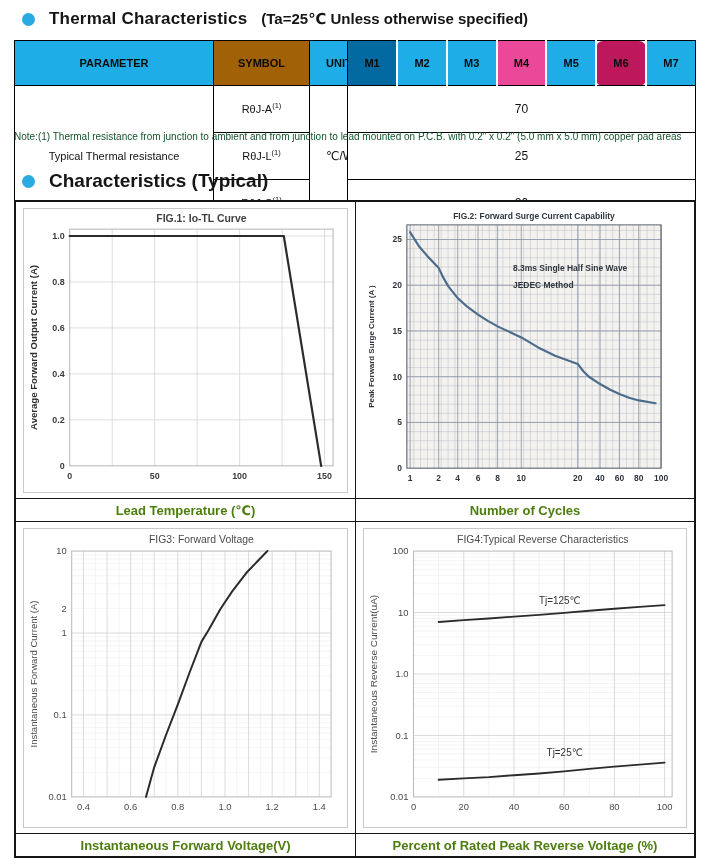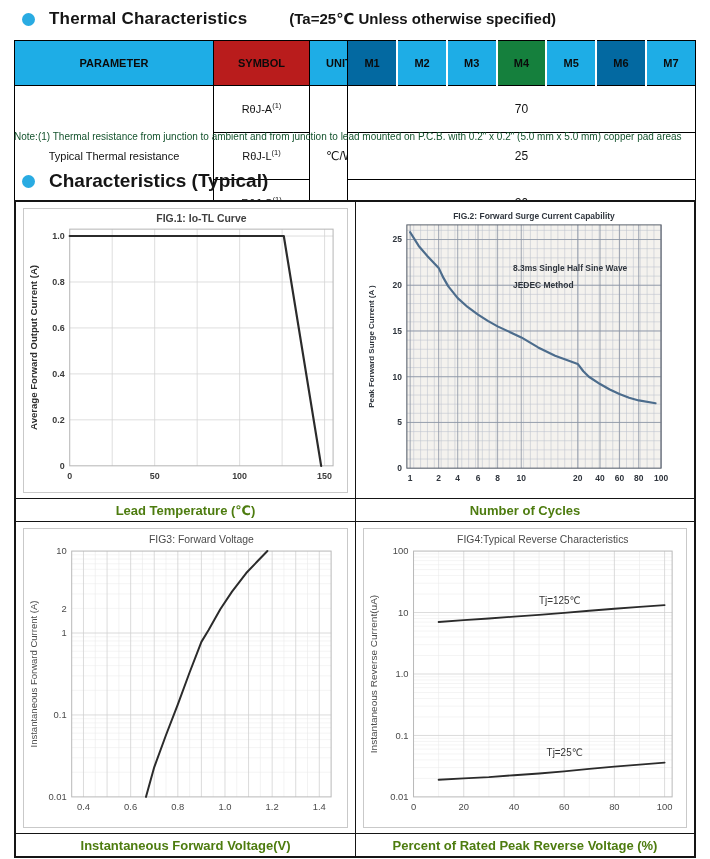--- a/index.html
+++ b/index.html
@@ -5,21 +5,21 @@
   html,body{margin:0;padding:0;background:#fff;}
   #page{position:relative;width:710px;height:859px;background:#ffffff;
         font-family:"Liberation Sans","DejaVu Sans",sans-serif;color:#111;overflow:hidden;}
 
   
   .sec-head{display:flex;align-items:center;gap:14px;}
   #head1{position:absolute;left:22px;top:9px;}
   #head2{position:absolute;left:22px;top:170px;}
   .bullet{width:13px;height:13px;border-radius:50%;flex:0 0 13px;}
   .h-title{font-size:17px;font-weight:bold;letter-spacing:.2px;color:#151515;white-space:nowrap;}
-  .h-cond{font-size:15px;font-weight:bold;margin-left:28px;color:#151515;white-space:nowrap;}
+  .h-cond{font-size:15px;font-weight:bold;margin-left:0;color:#151515;white-space:nowrap;}
   .h2-title{font-size:19px;font-weight:bold;color:#151515;}
 
   
   #ttable{position:absolute;left:14px;top:40px;width:682px;border-collapse:collapse;table-layout:fixed;}
   #ttable th,#ttable td{border:1px solid #000;text-align:center;padding:16px;overflow:hidden;}
   #ttable thead tr{height:21px;}
   #ttable tbody tr{height:20px;}
   #ttable th{font-size:11px;font-weight:bold;color:#0b0b0b;}
   #ttable th.c-m + th.c-m{border-left:2px solid #fff;}
   #ttable td.param{font-size:11px;}
@@ -64,28 +64,28 @@
         <col>
         <col>
         <col>
         <col>
         <col>
         <col>
     </colgroup>
     <thead>
       <tr>
         <th style="background: rgb(30, 173, 230);">PARAMETER</th>
-        <th style="background: #b91c1c;">SYMBOL</th>
+        <th style="background: #a16207;">SYMBOL</th>
         <th style="background: rgb(30, 173, 230);">UNIT</th>
         <th class="c-m" style="background: #0369a1;">M1</th>
         <th class="c-m" style="background: rgb(30, 173, 230);">M2</th>
         <th class="c-m" style="background: rgb(30, 173, 230);">M3</th>
-        <th class="c-m" style="background: #15803d;">M4</th>
+        <th class="c-m" style="background: #ec4899;">M4</th>
         <th class="c-m" style="background: rgb(30, 173, 230);">M5</th>
-        <th class="c-m" style="background: #0369a1;">M6</th>
+        <th class="c-m" style="background: #be185d; border-radius: 7px;">M6</th>
         <th class="c-m" style="background: rgb(30, 173, 230);">M7</th>
       </tr>
     </thead>
     <tbody>
       <tr>
         <td class="param" rowspan="3">Typical Thermal resistance</td>
         <td class="sym"><span>RθJ-A</span><sup>(1)</sup></td>
         <td class="unit" rowspan="3">℃/W</td>
         <td class="val" colspan="7">70</td>
       </tr>

